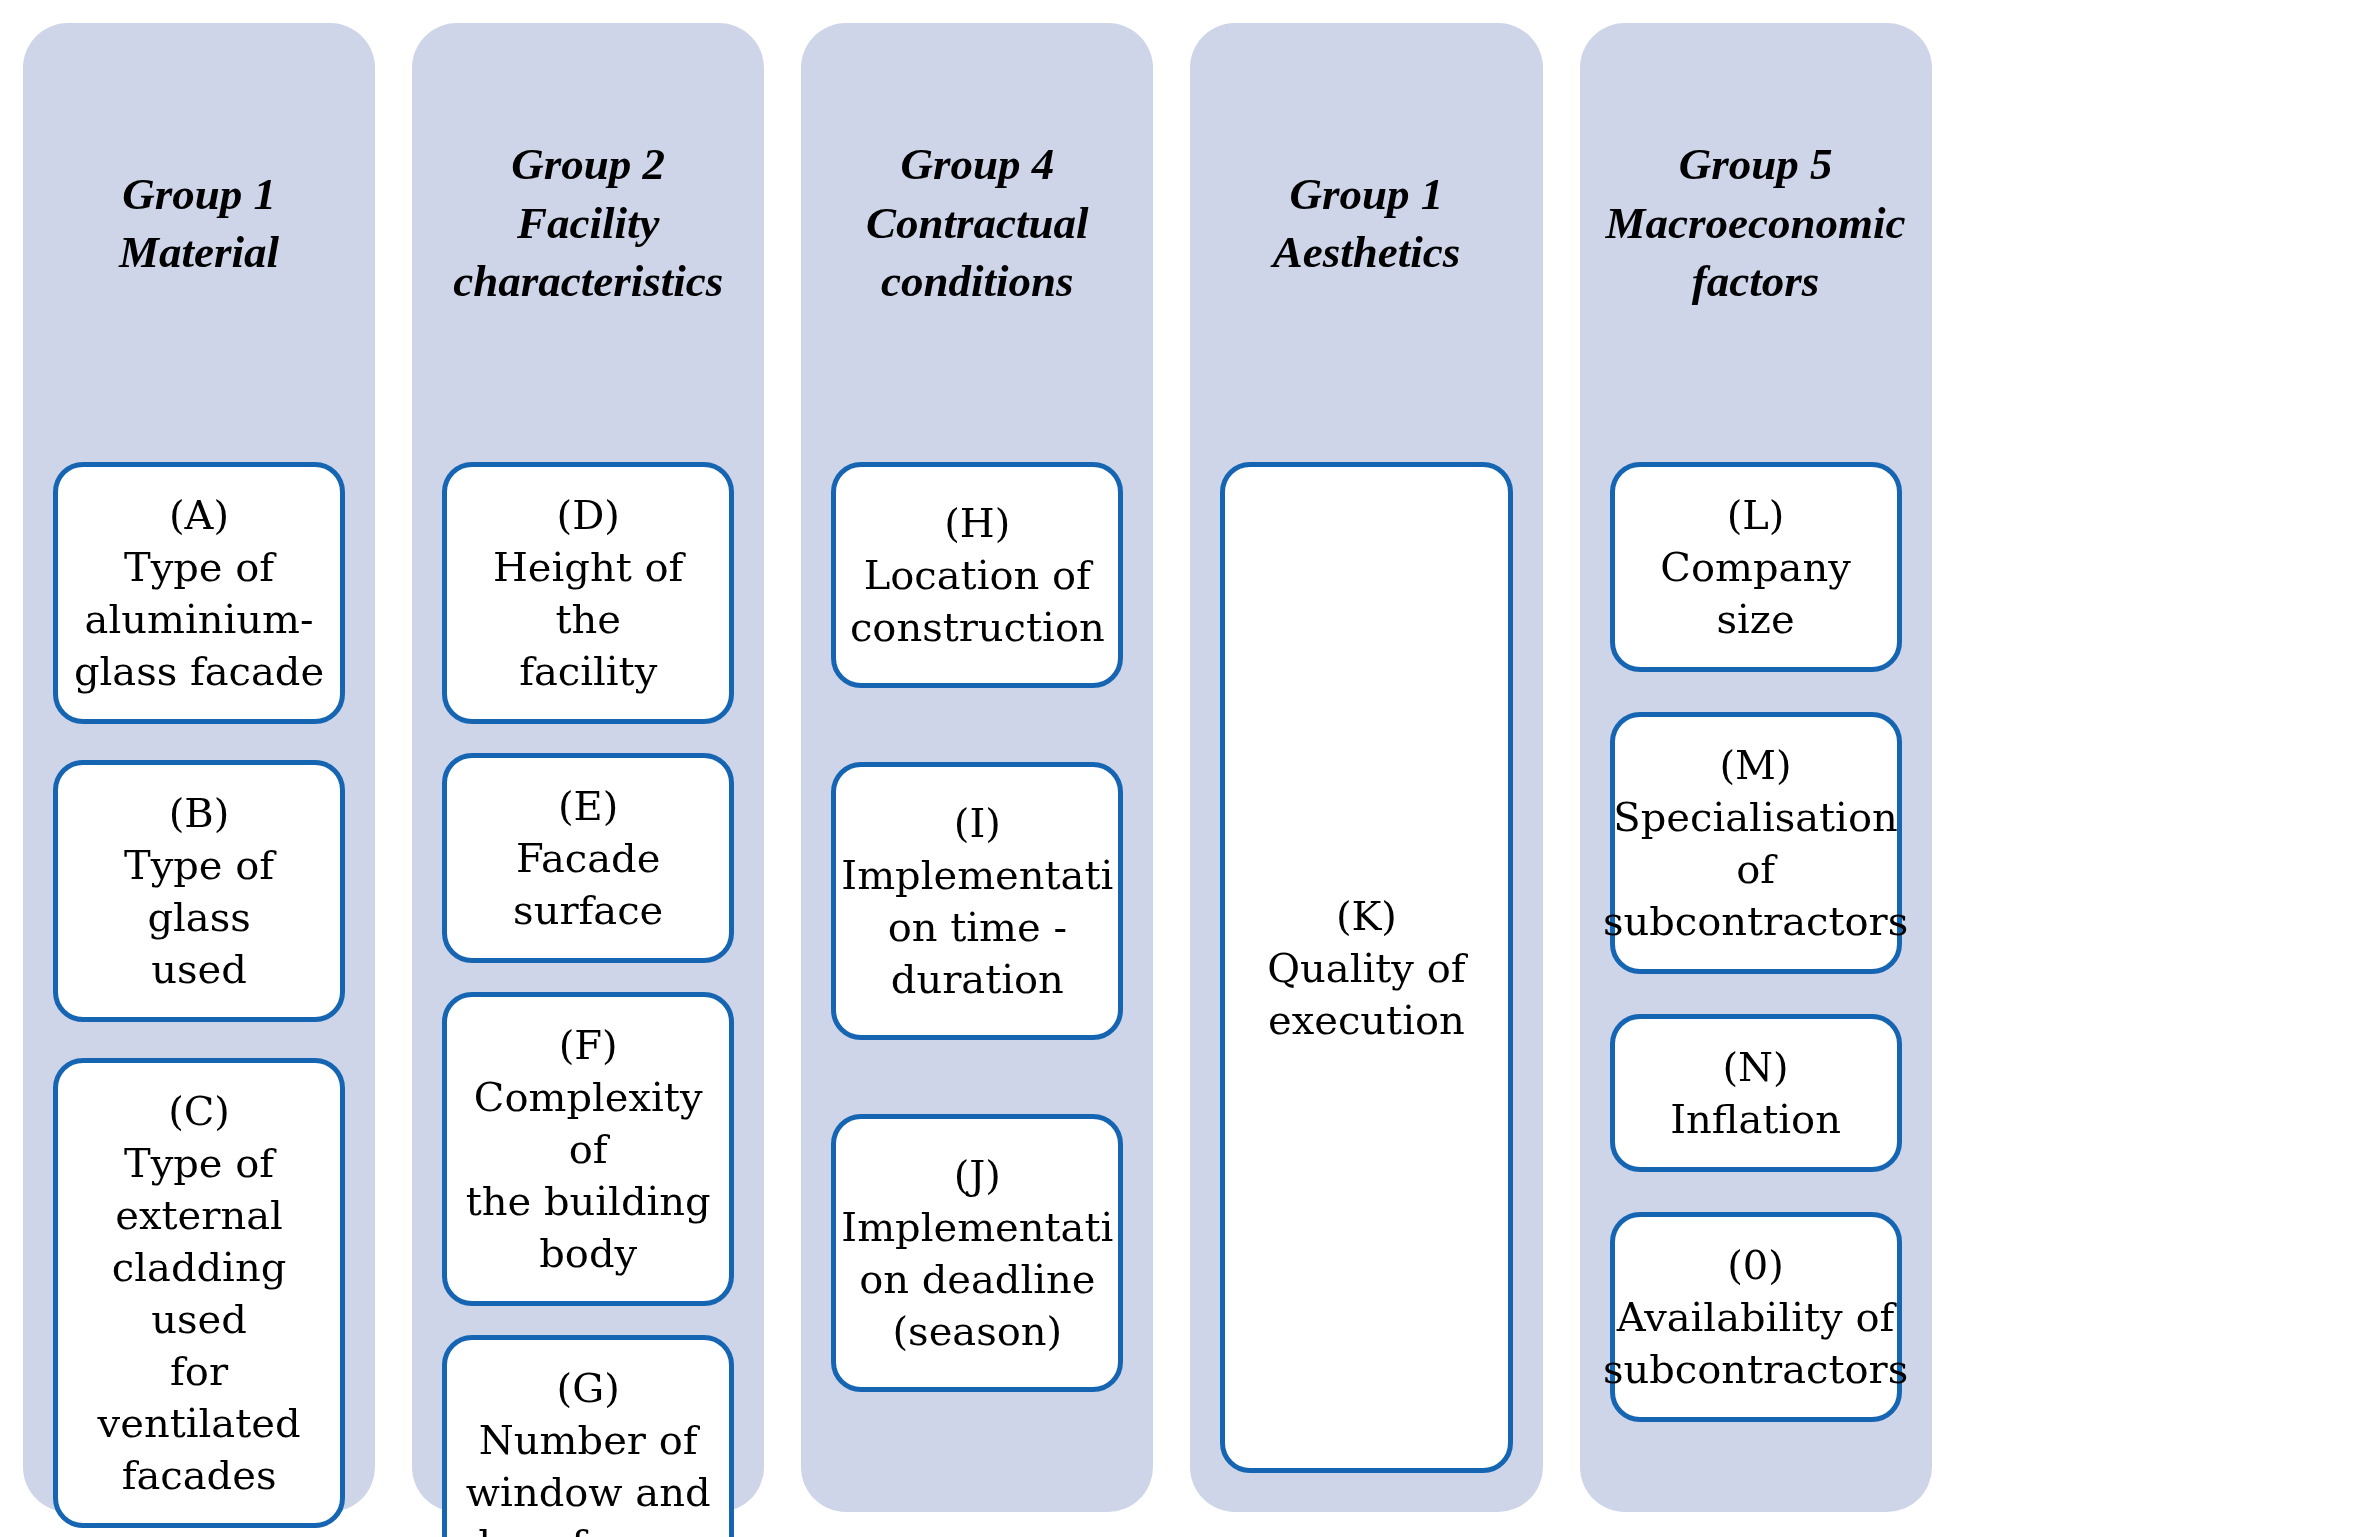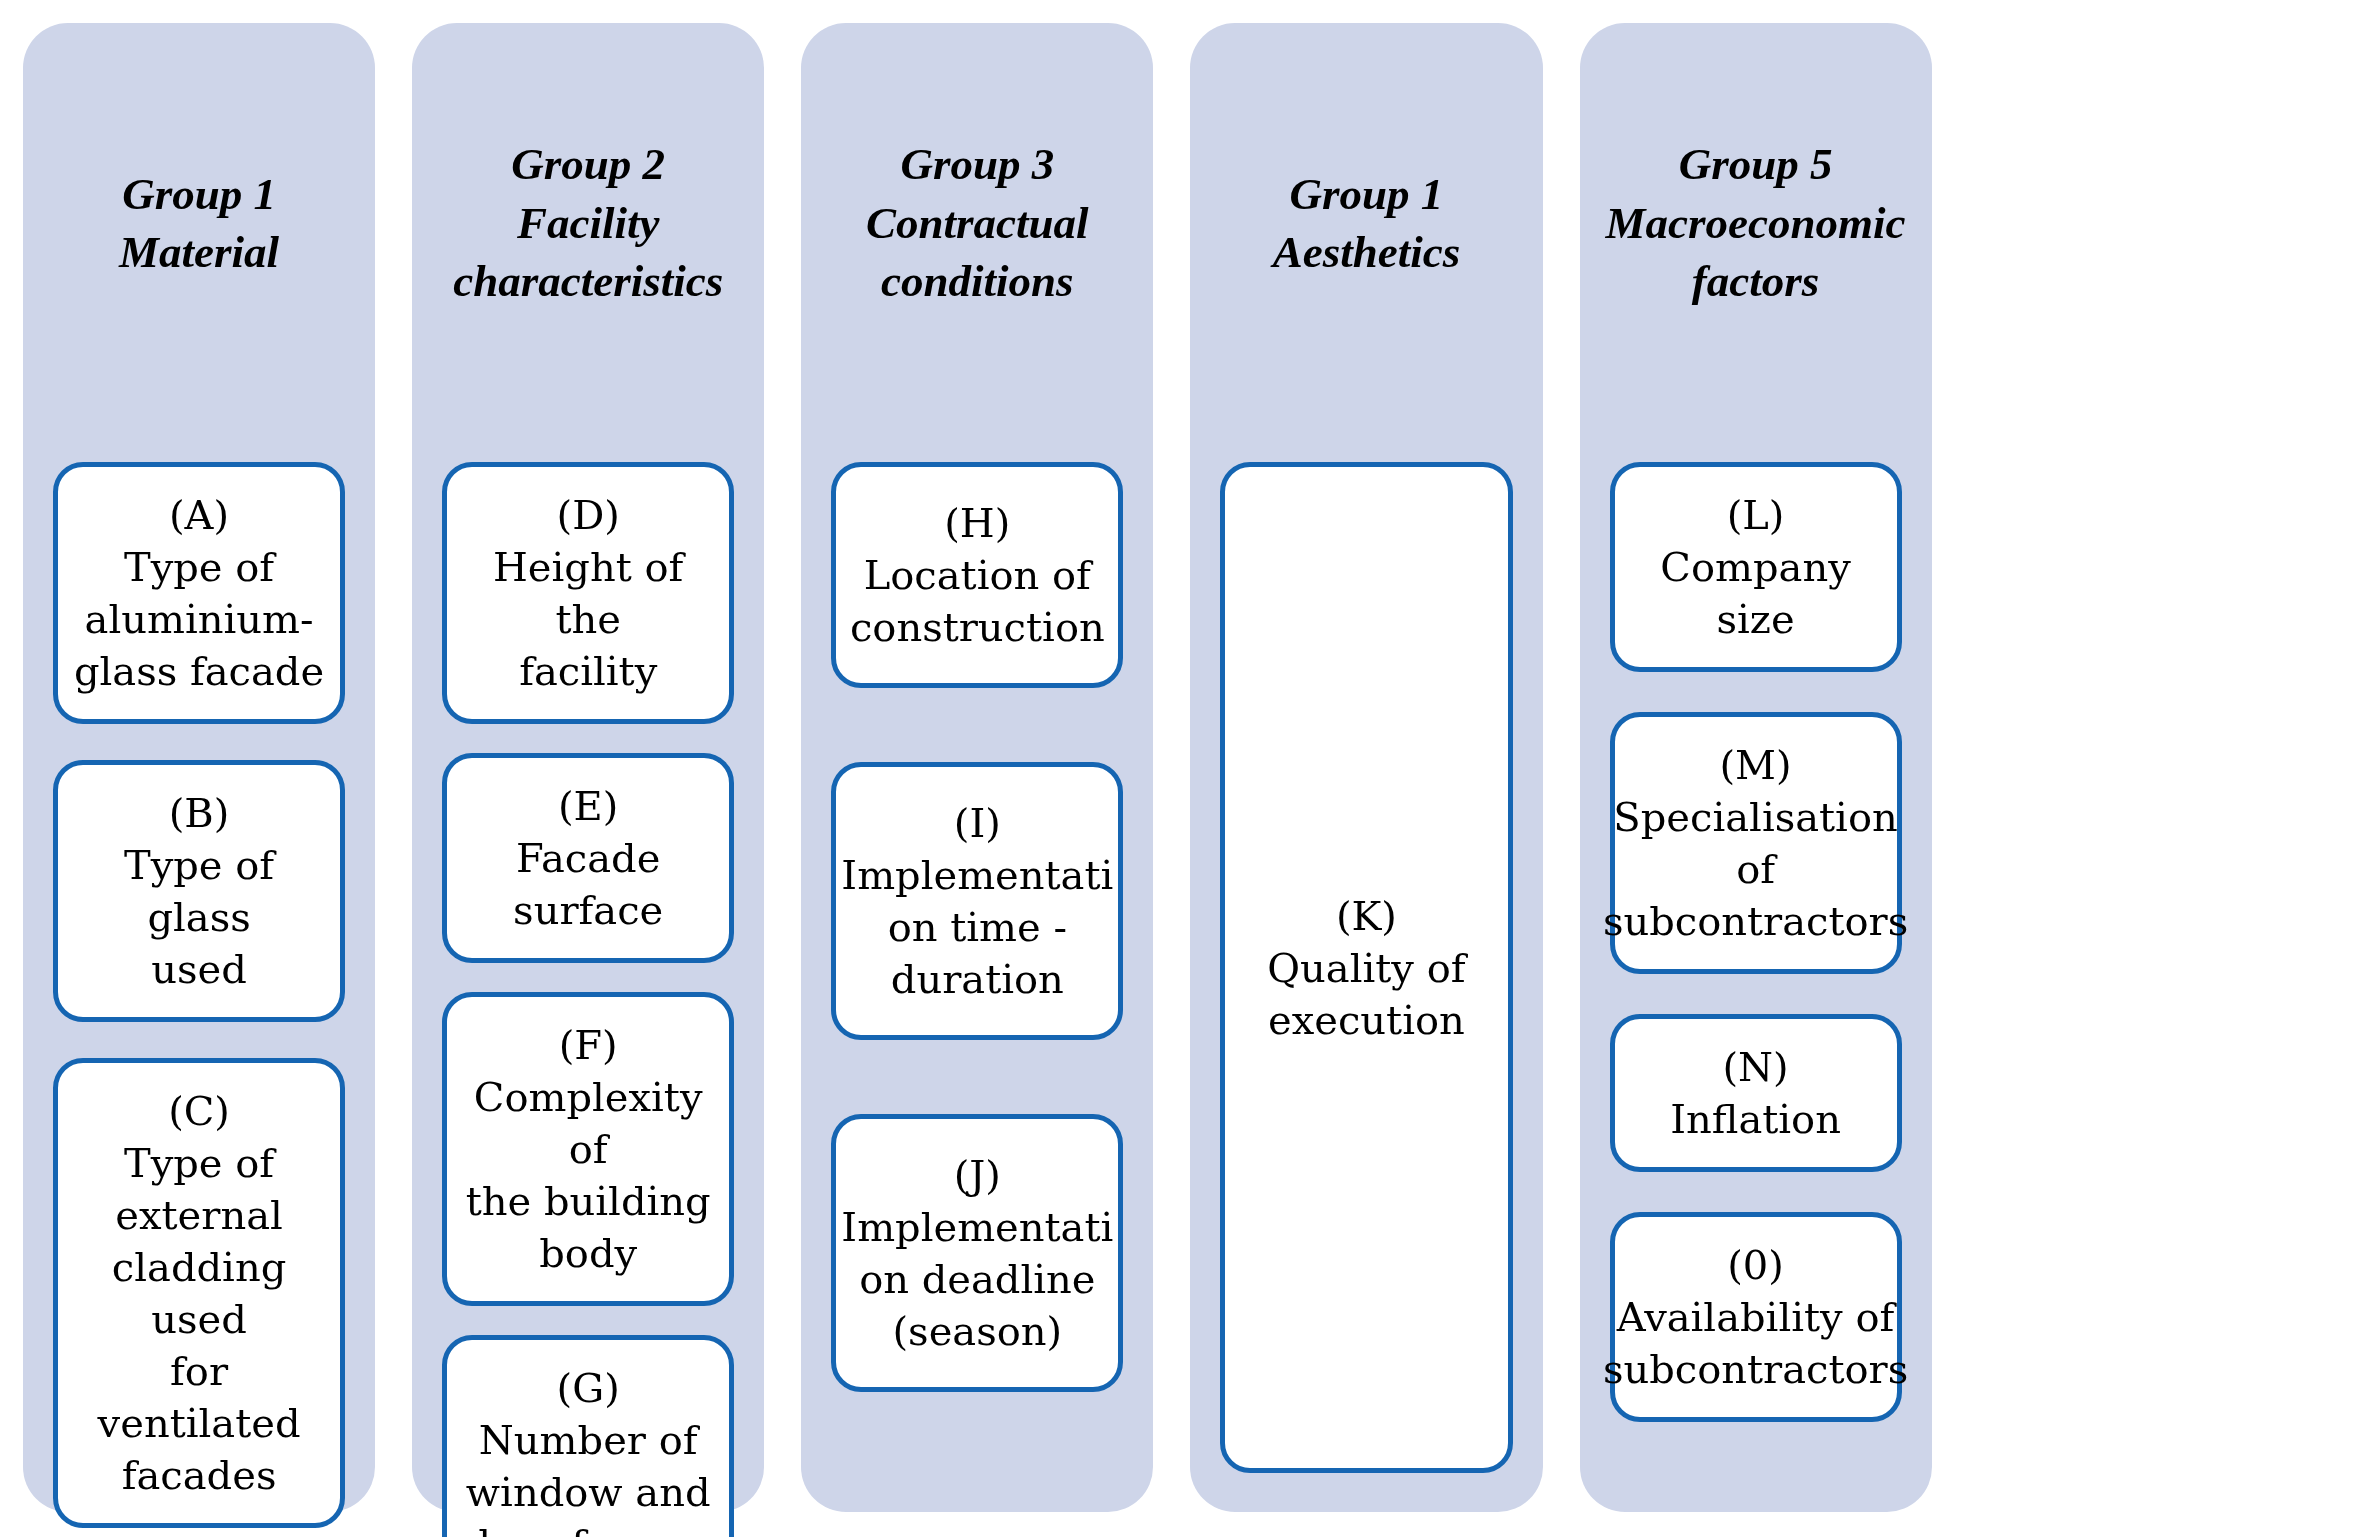--- a/index.html
+++ b/index.html
@@ -139,21 +139,21 @@
         <div class="box-text">(G)
 Number of
 window and
 door frames</div>
       </div>
     </div>
   </div>
 
   <div class="column col-g3">
     <div class="header-zone">
-      <div class="group-title">Group 3
+      <div class="group-title">Group 4
 Contractual
 conditions</div>
     </div>
     <div class="boxes">
       <div class="box">
         <div class="box-text">(H)
 Location of
 construction</div>
       </div>
       <div class="box">

